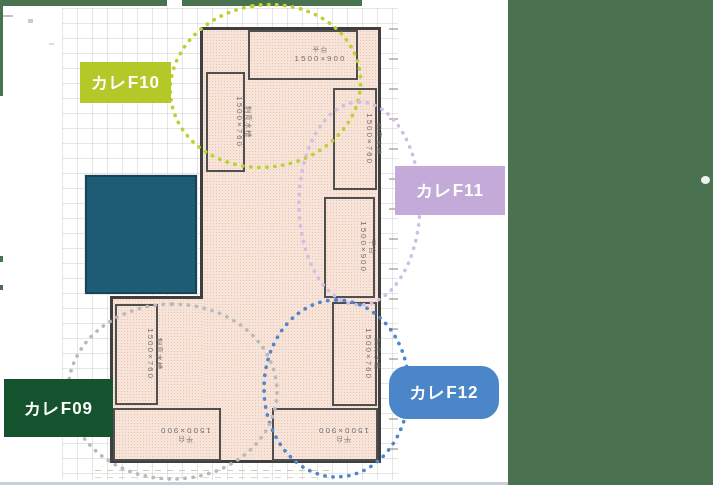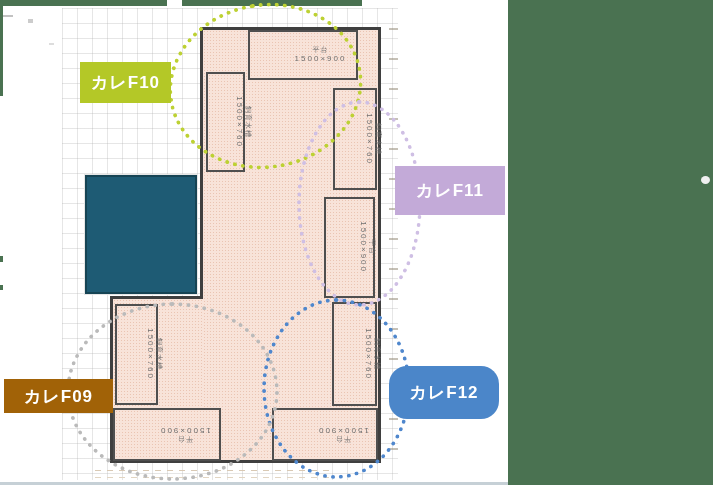--- a/index.html
+++ b/index.html
@@ -92,21 +92,21 @@
   #circle-f09{left:66px;top:302px;width:213px;height:179px;border-color:#bababa;}
 
   
   .taglabel{
     color:#ffffff;font-weight:bold;font-size:17px;letter-spacing:1px;
     display:flex;align-items:center;justify-content:center;white-space:nowrap;text-align:right;
   }
   #label-f10{left:80px;top:62px;width:91px;height:41px;background:#b4c827;}
   #label-f11{left:395px;top:166px;width:110px;height:49px;background:#c3aad8;}
   #label-f12{left:389px;top:366px;width:110px;height:53px;background:#4b86c9;border-radius:18px;}
-  #label-f09{left:4px;top:379px;width:109px;height:34px;background:#a16207;}
+  #label-f09{left:4px;top:379px;width:109px;height:58px;background:#14532d;}
 </style>
 </head>
 <body>
 
 <div class="abs" id="bg-right"></div>
 <div class="abs" id="bg-topstrip"></div>
 <div class="abs" id="bg-topnotch"></div>
 <div class="abs" id="bg-leftsliver"></div>
 <div class="abs" id="bg-leftdash1"></div>
 <div class="abs" id="bg-leftdash2"></div>

